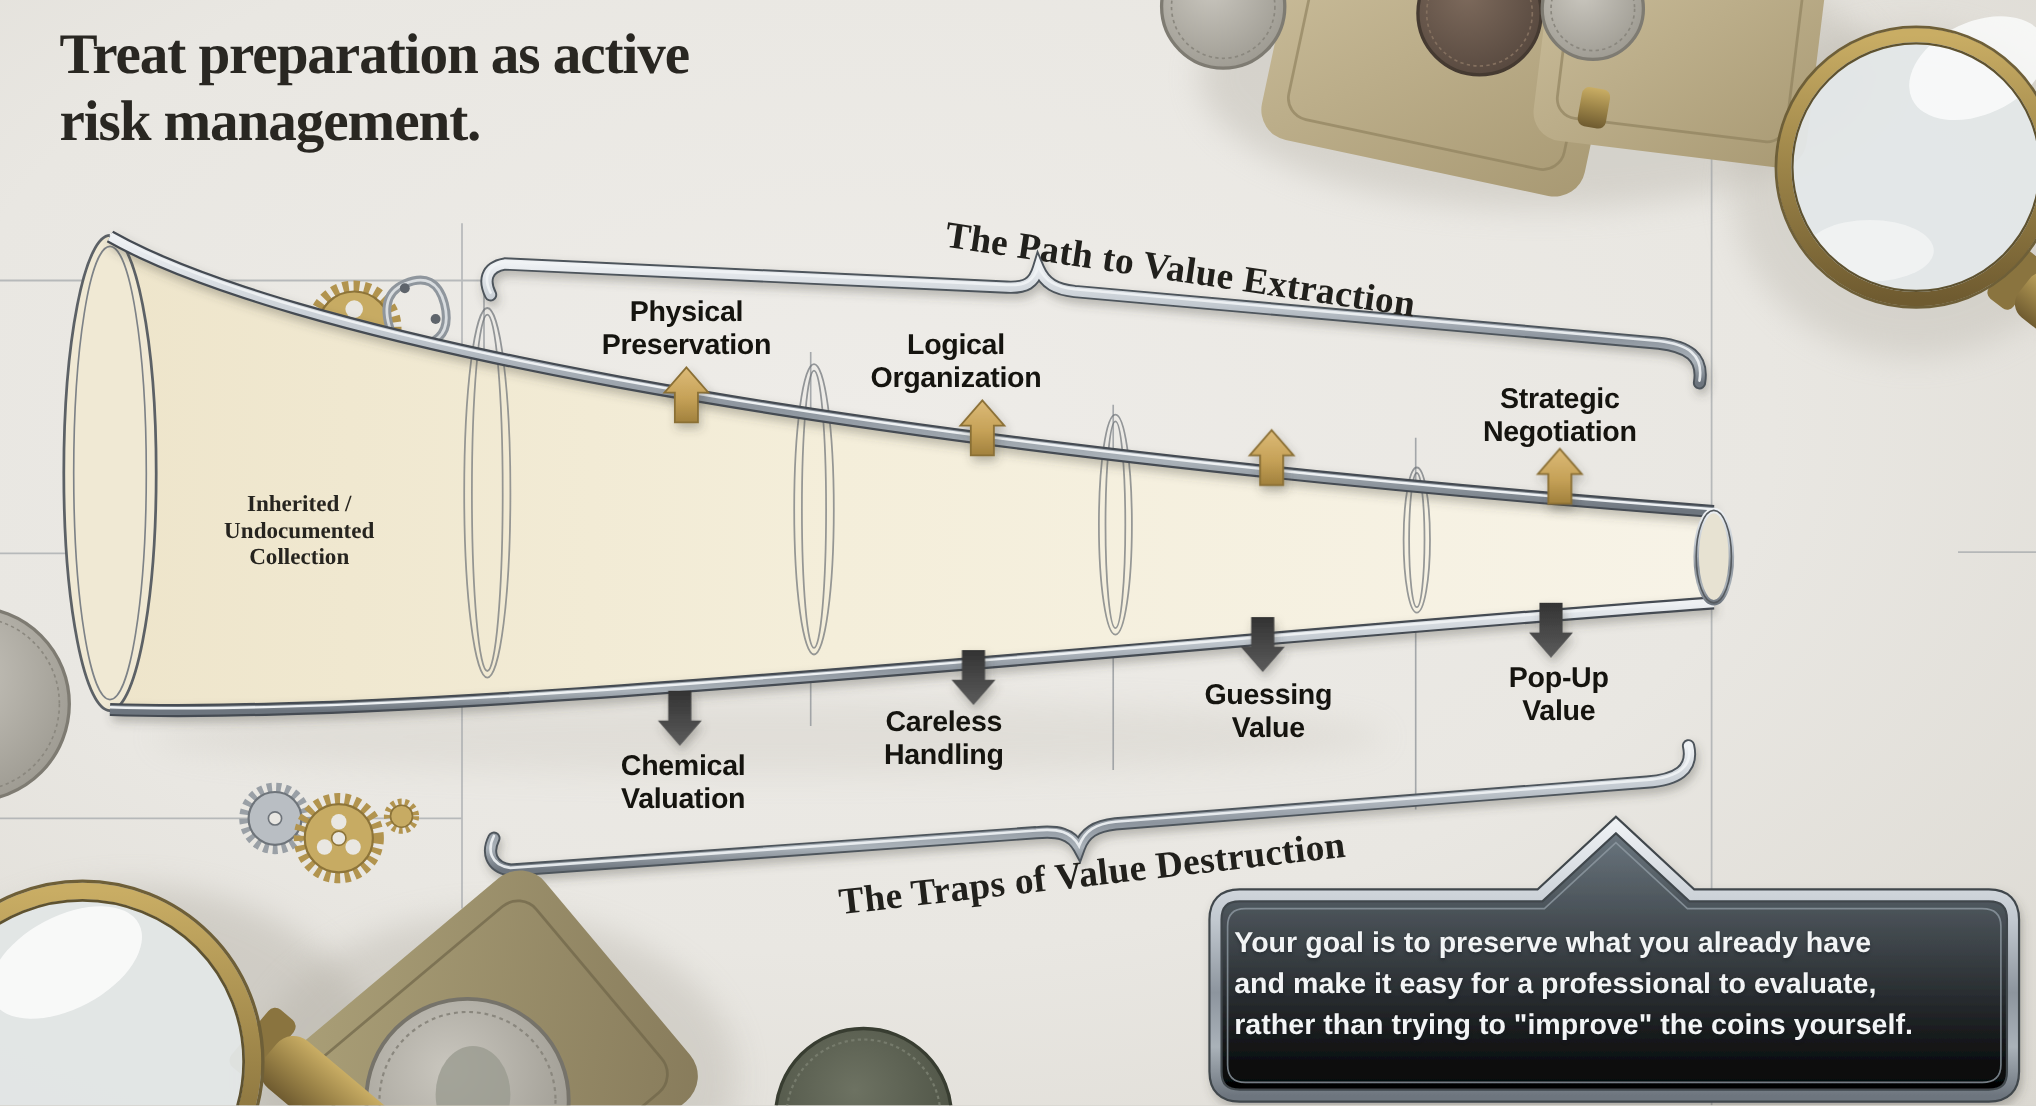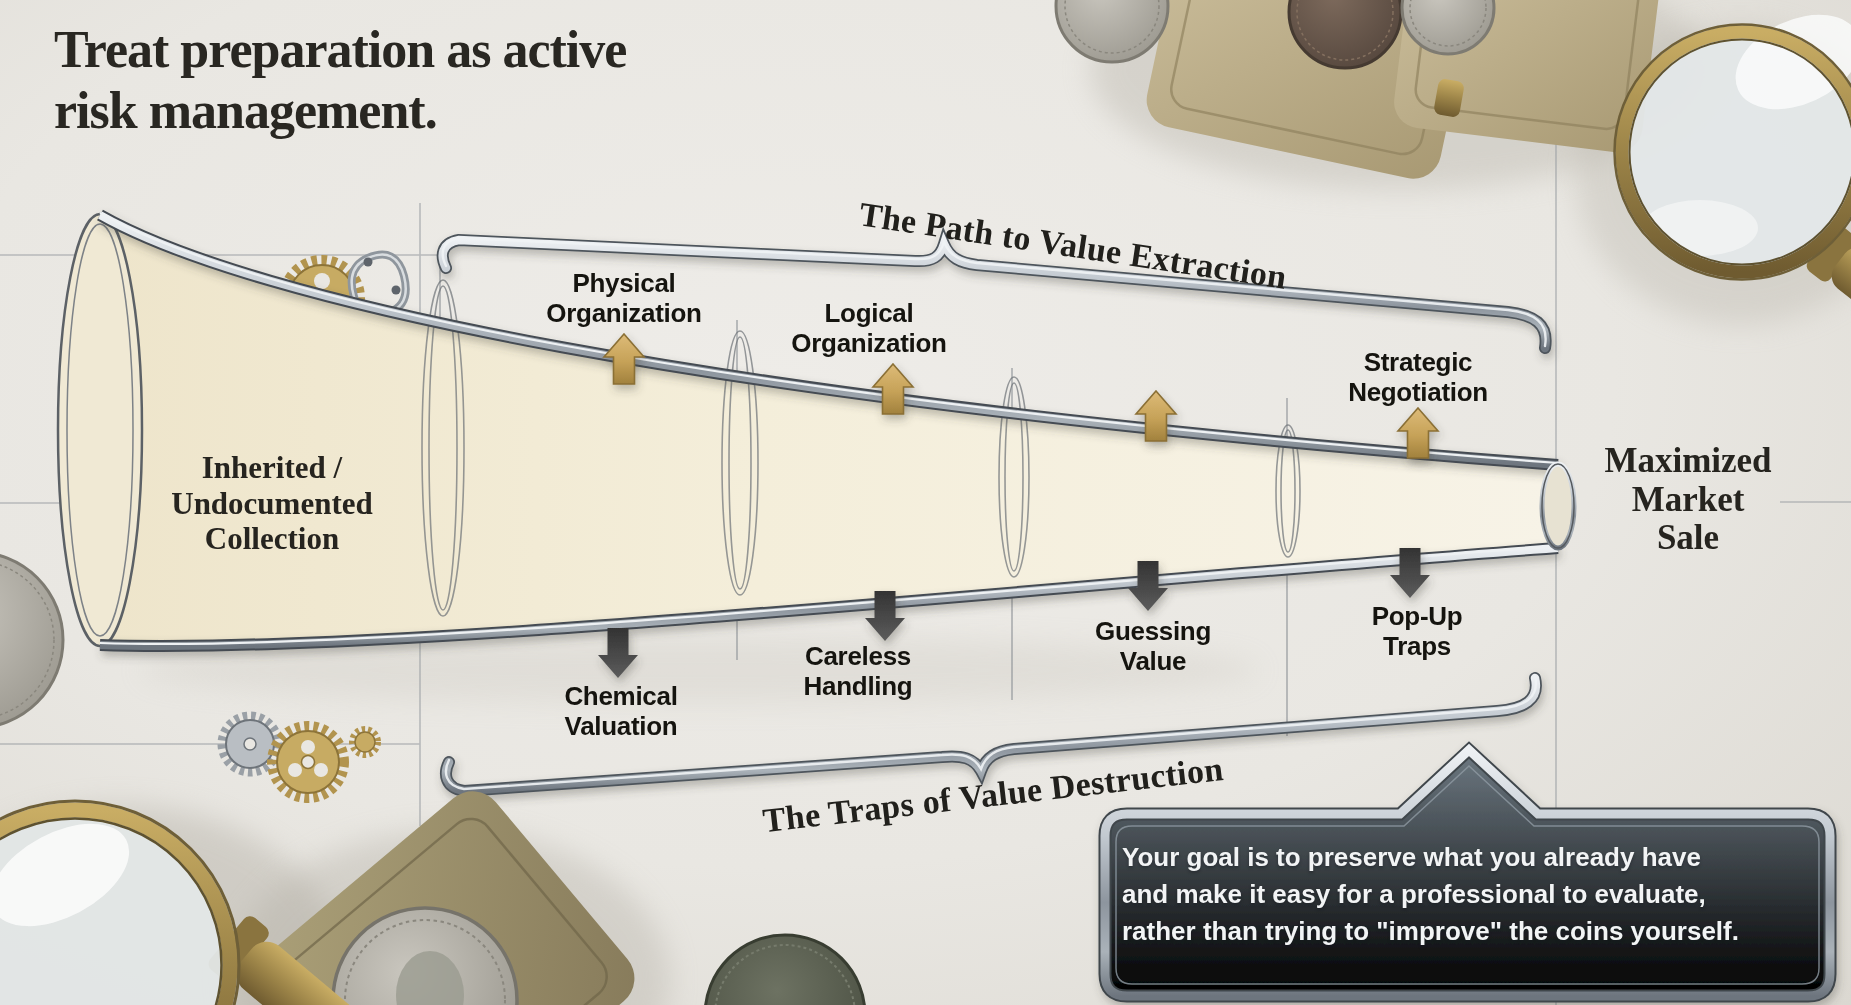--- a/index.html
+++ b/index.html
@@ -8,21 +8,21 @@
     font-family:"Liberation Sans",sans-serif;}
   #art{position:absolute;left:0;top:0;}
   .lbl{position:absolute;transform:translate(-50%,-50%);text-align:center;white-space:pre-line;}
   .step{font:700 26px/1.16 "Liberation Sans",sans-serif;letter-spacing:-.3px;color:#15140f;}
   .serif{font-family:"Liberation Serif",serif;font-weight:600;color:#26241f;}
   #page-title{position:absolute;left:54px;top:20px;font:600 52px/1.17 "Liberation Serif",serif;
     letter-spacing:-1px;color:#292722;white-space:pre-line;}
   .brace-title{font:600 34px/1 "Liberation Serif",serif;color:#21201c;letter-spacing:.3px;}
   #extraction-title{left:1073px;top:246px;transform:translate(-50%,-50%) rotate(8.5deg);}
   #destruction-title{left:993px;top:795px;transform:translate(-50%,-50%) rotate(-6.5deg);}
-  #input-label{left:272px;top:503px;font-size:31px;line-height:1.15;}
+  #input-label{left:272px;top:482px;font-size:21px;line-height:1.15;}
   #center-label{left:929px;top:507px;font-size:37px;}
   #output-label{left:1688px;top:500px;font-size:35px;line-height:1.1;}
   #callout-text{position:absolute;left:1467px;top:894px;transform:translate(-50%,-50%);width:690px;
     text-align:left;font:600 26px/1.42 "Liberation Sans",sans-serif;color:#f2f4f5;
     white-space:pre-line;text-shadow:0 2px 3px rgba(20,25,30,.45);}
 </style>
 </head>
 <body>
 
 <div id="stage">
@@ -263,38 +263,36 @@
   </g>
 </svg>
 
 <div id="page-title">Treat preparation as active
 risk management.</div>
 
 <div id="extraction-title" class="lbl brace-title">The Path to Value Extraction</div>
 <div id="destruction-title" class="lbl brace-title">The Traps of Value Destruction</div>
 
 <div class="lbl step" style="left:624px;top:298px;">Physical
-Organization</div>
+Preservation</div>
 <div class="lbl step" style="left:869px;top:328px;">Logical
 Organization</div>
 <div class="lbl step" style="left:1418px;top:377px;">Strategic
 Negotiation</div>
 
 <div class="lbl step" style="left:621px;top:711px;">Chemical
 Valuation</div>
 <div class="lbl step" style="left:858px;top:671px;">Careless
 Handling</div>
 <div class="lbl step" style="left:1153px;top:646px;">Guessing
 Value</div>
 <div class="lbl step" style="left:1417px;top:631px;">Pop-Up
-Traps</div>
+Value</div>
 
 <div id="input-label" class="lbl serif">Inherited /
 Undocumented
 Collection</div>
-<div id="output-label" class="lbl serif">Maximized
-Market Sale</div>
 
 <div id="callout-text">Your goal is to preserve what you already have
 and make it easy for a professional to evaluate,
 rather than trying to "improve" the coins yourself.</div>
 
 </div>
 
 </body></html>

